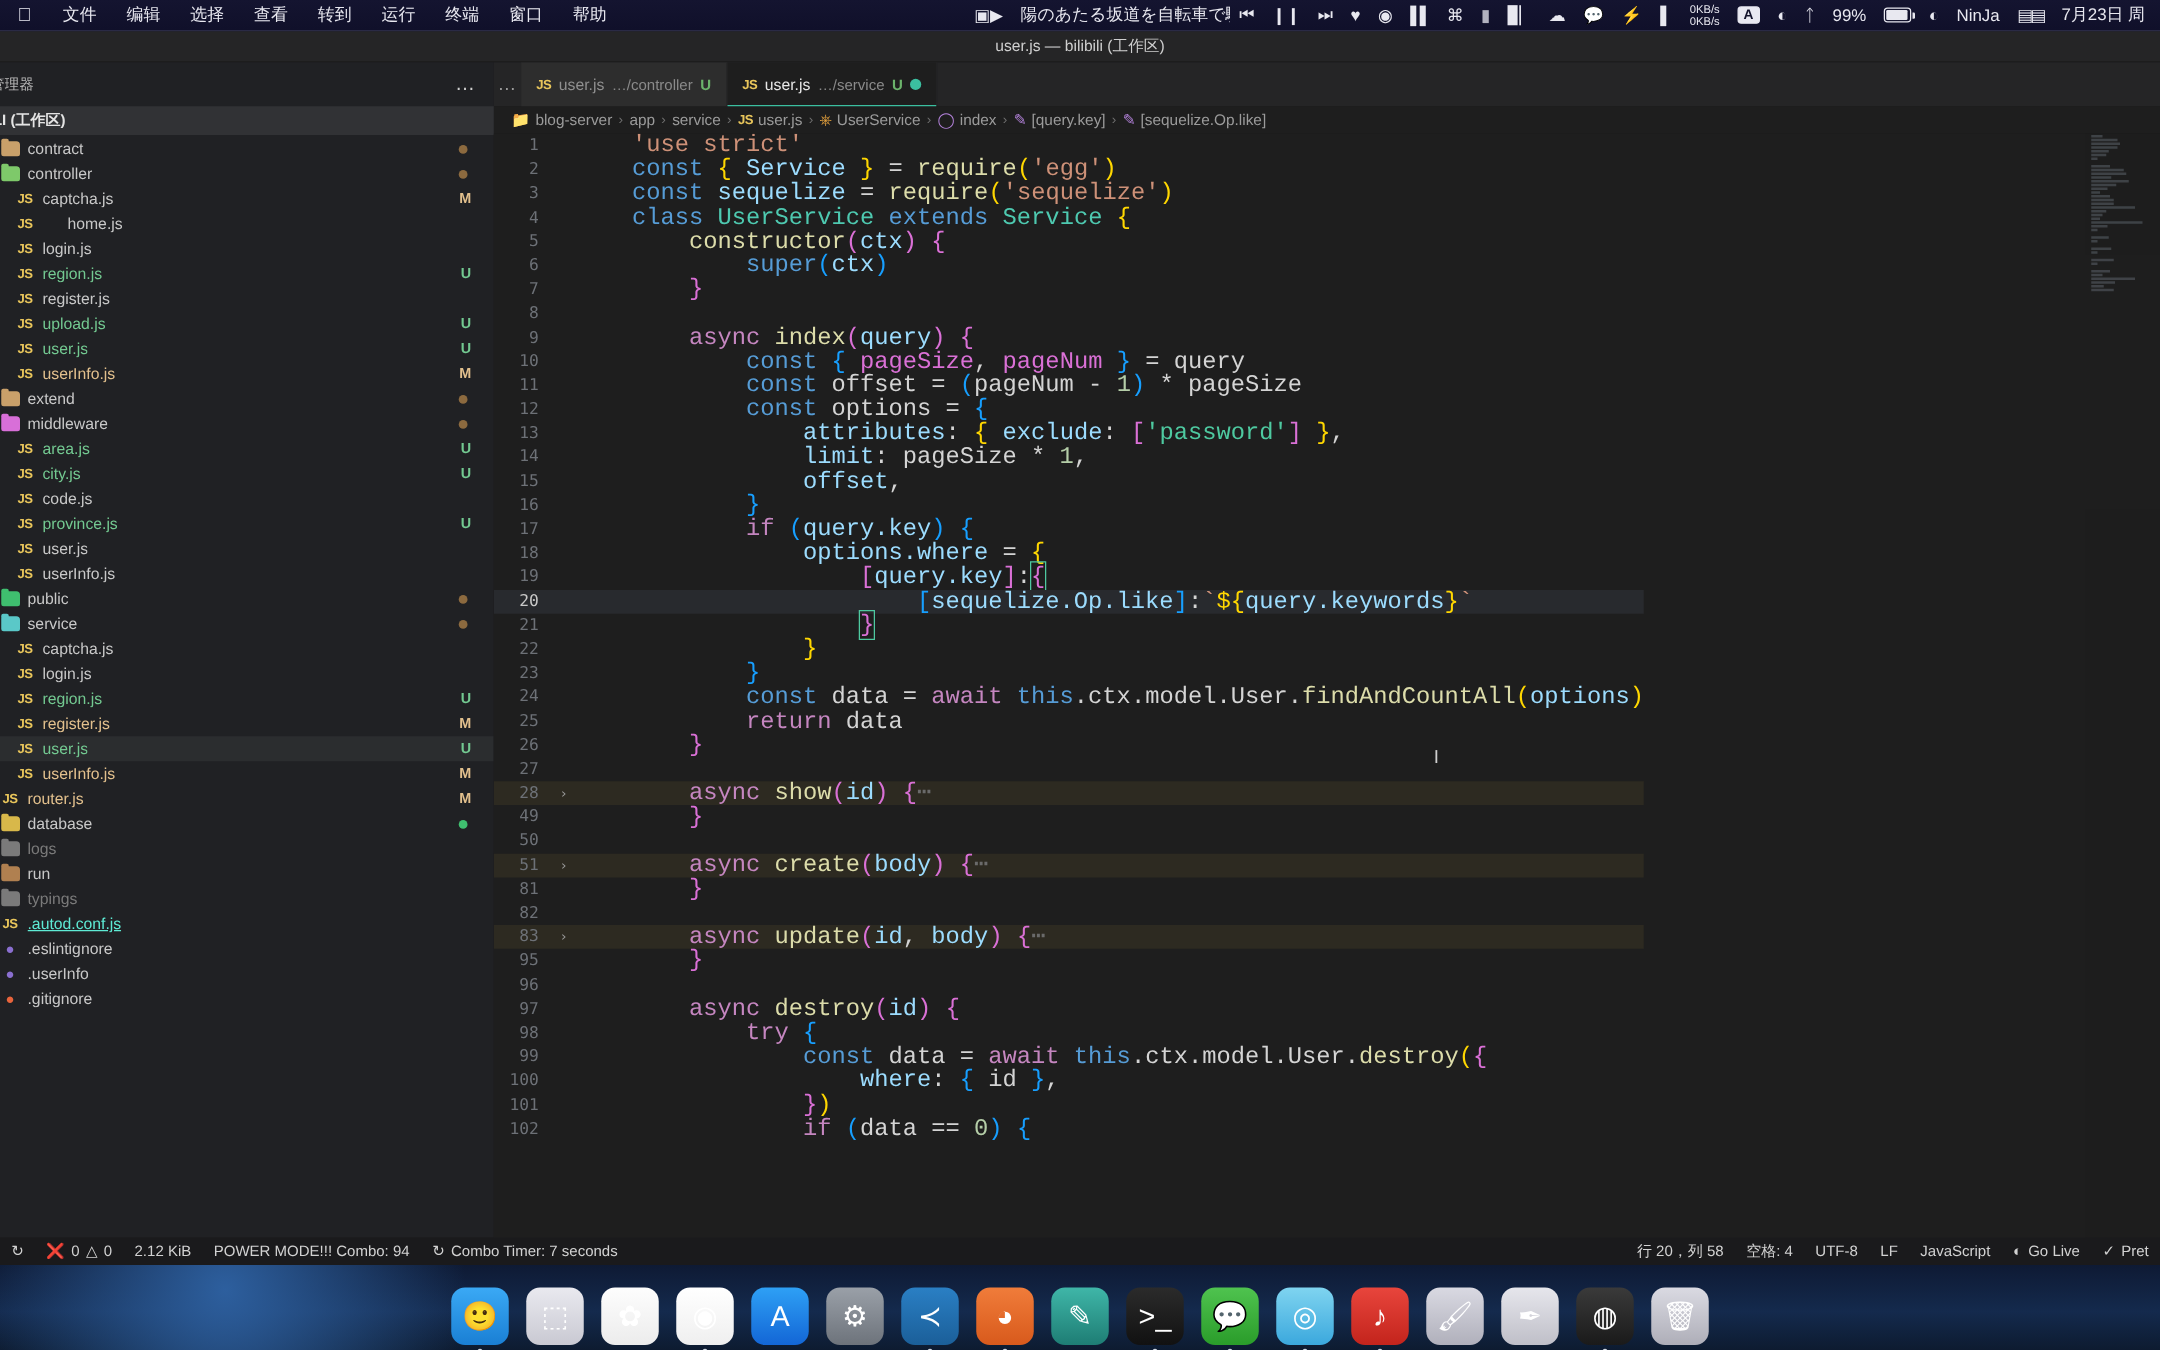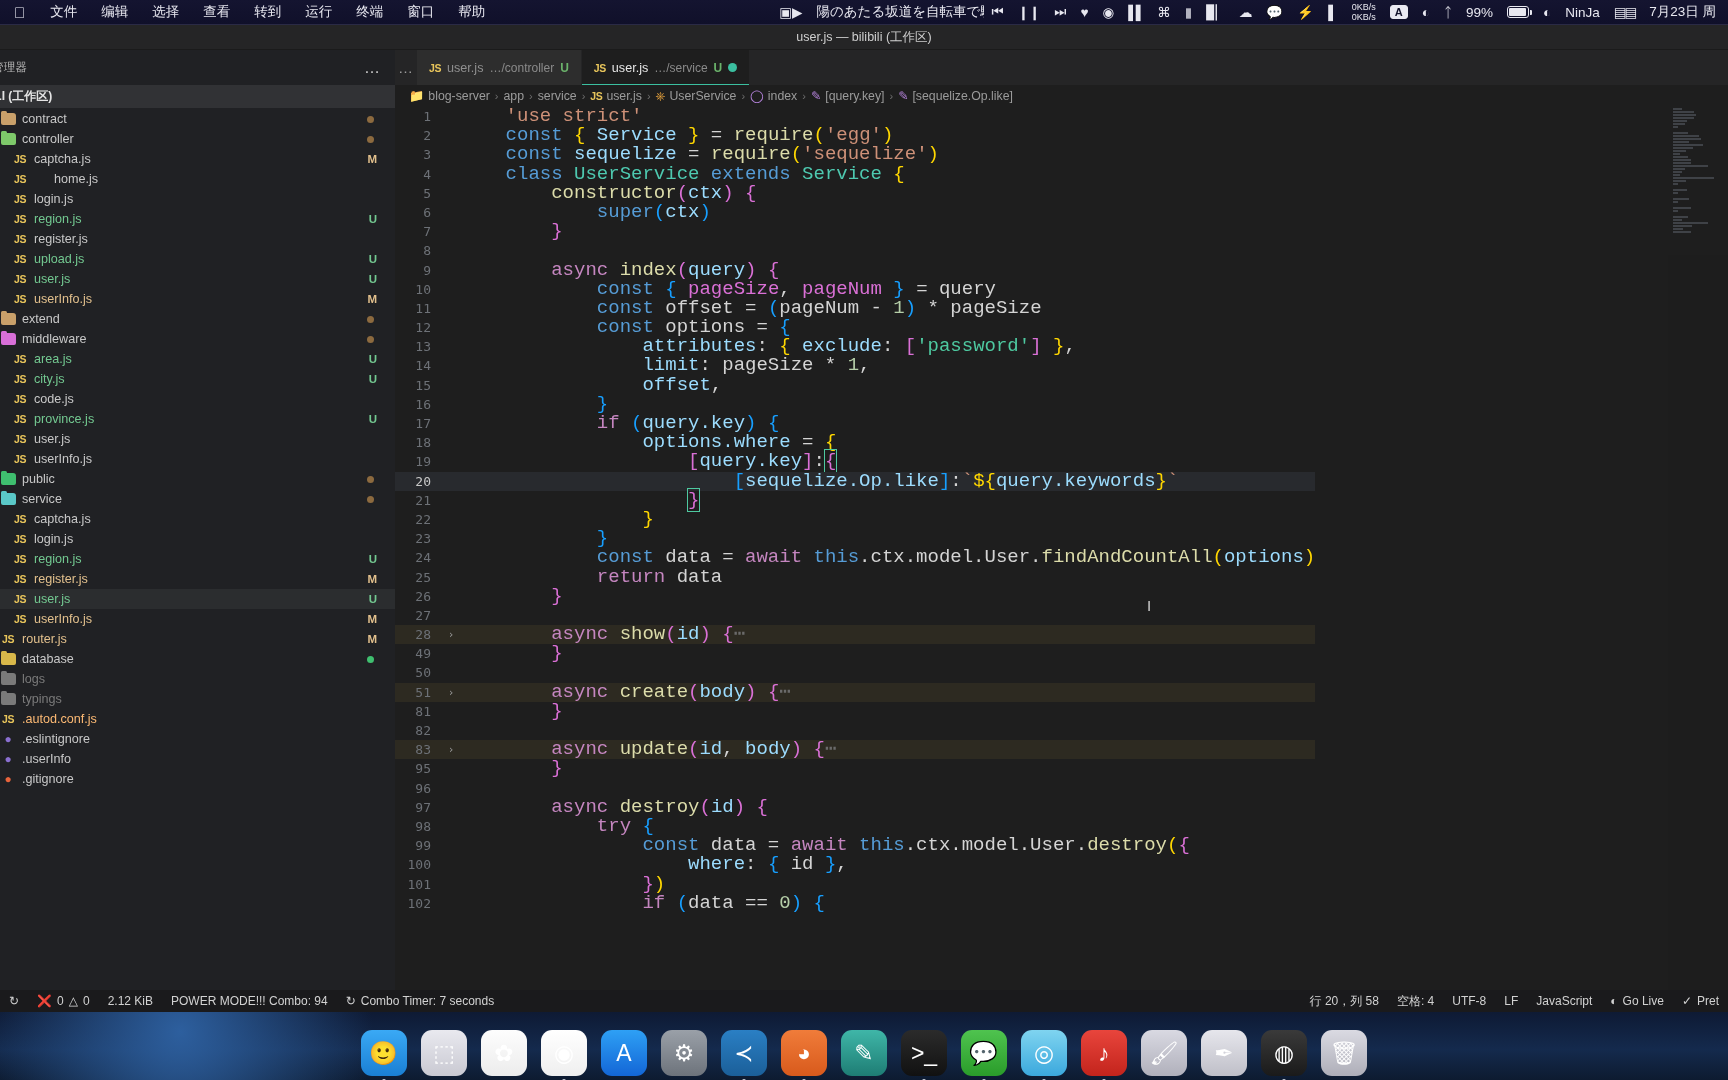--- a/index.html
+++ b/index.html
@@ -344,27 +344,33 @@
           <span class="dot" style="background: rgb(63, 191, 111);"></span>
         </div>
         <div class="row">
           <span class="ic">
             <span class="fld" style="background: rgb(122, 122, 122);"></span>
           </span>
           <span class="nm" style="color: rgb(122, 122, 122);">logs</span>
         </div>
         <div class="row">
           <span class="ic">
+            <span class="fld" style="background: rgb(176, 128, 80);"></span>
+          </span>
+          <span class="nm" style="color: rgb(200, 200, 200);">run</span>
+        </div>
+        <div class="row">
+          <span class="ic">
             <span class="fld" style="background: rgb(122, 122, 122);"></span>
           </span>
           <span class="nm" style="color: rgb(122, 122, 122);">typings</span>
         </div>
         <div class="row">
           <span class="ic jsico">JS</span>
-          <span class="nm" style="color: #fdba74;">.autod.conf.js</span>
+          <span class="nm" style="color: #5eead4; text-decoration: underline;">.autod.conf.js</span>
         </div>
         <div class="row">
           <span class="ic">
             <span style="color:#8a6fd0;font-size:12px">●</span>
           </span>
           <span class="nm" style="color: rgb(200, 200, 200);">.eslintignore</span>
         </div>
         <div class="row">
           <span class="ic">
             <span style="color:#8a6fd0;font-size:12px">●</span>

